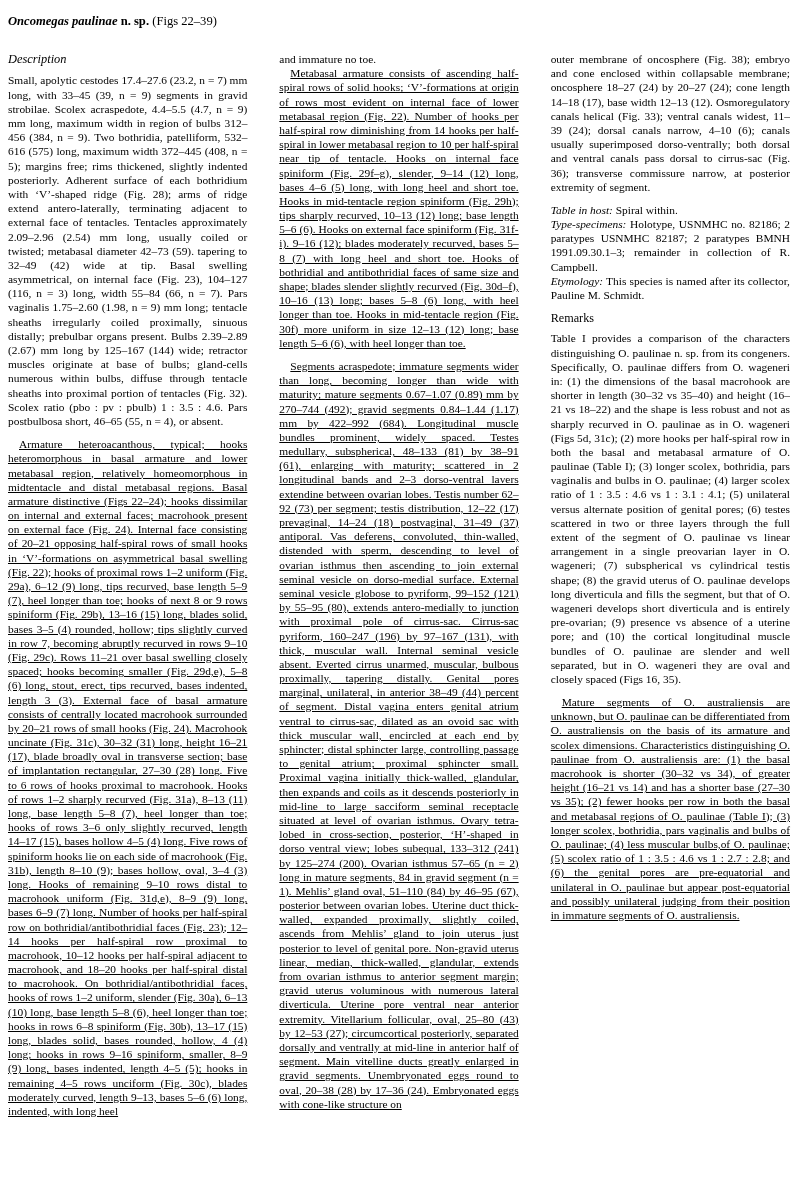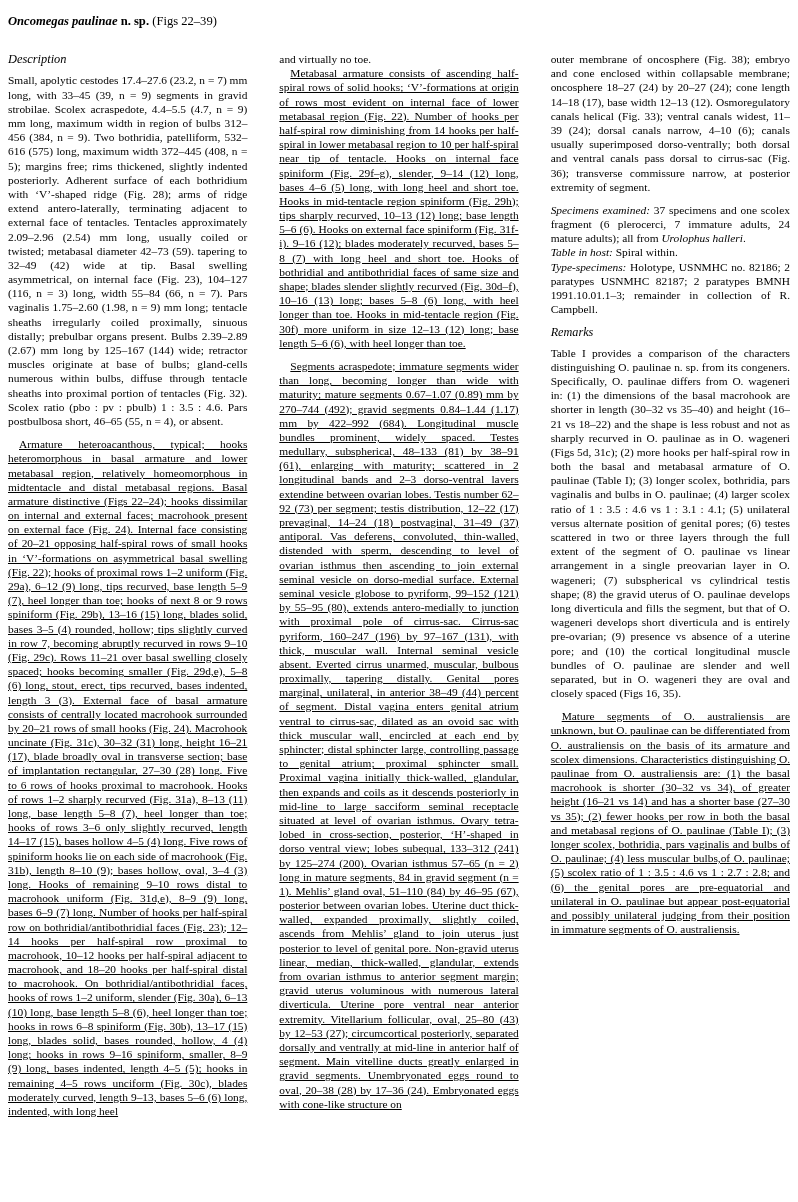--- a/index.html
+++ b/index.html
@@ -71,21 +71,20 @@
   }
   .col p.first {
     text-indent: 0;
   }
   .gap {
     height: 9px;
   }
   .it { font-style: italic; }
   .run-in { font-style: italic; }
   .head-block {
-    font-style: italic;
     font-size: 12.2px;
     margin: 0 0 5px 0;
   }
 </style>
 </head>
 <body>
 
 <div class="page">
 
   <div class="title-line">
@@ -97,38 +96,38 @@
   <div class="columns">
 
     <div class="col">
       <div class="section-head">Description</div>
       <p class="first">Small, apolytic cestodes 17.4–27.6 (23.2, n = 7) mm long, with 33–45 (39, n = 9) segments in gravid strobilae. Scolex acraspedote, 4.4–5.5 (4.7, n = 9) mm long, maximum width in region of bulbs 312–456 (384, n = 9). Two bothridia, patelliform, 532–616 (575) long, maximum width 372–445 (408, n = 5); margins free; rims thickened, slightly indented posteriorly. Adherent surface of each bothridium with ‘V’-shaped ridge (Fig. 28); arms of ridge extend antero-laterally, terminating adjacent to external face of tentacles. Tentacles approximately 2.09–2.96 (2.54) mm long, usually coiled or twisted; metabasal diameter 42–73 (59). tapering to 32–49 (42) wide at tip. Basal swelling asymmetrical, on internal face (Fig. 23), 104–127 (116, n = 3) long, width 55–84 (66, n = 7). Pars vaginalis 1.75–2.60 (1.98, n = 9) mm long; tentacle sheaths irregularly coiled proximally, sinuous distally; prebulbar organs present. Bulbs 2.39–2.89 (2.67) mm long by 125–167 (144) wide; retractor muscles originate at base of bulbs; gland-cells numerous within bulbs, diffuse through tentacle sheaths into proximal portion of tentacles (Fig. 32). Scolex ratio (pbo : pv : pbulb) 1 : 3.5 : 4.6. Pars postbulbosa short, 46–65 (55, n = 4), or absent.</p>
       <div class="gap"></div>
       <p class="indent">Armature heteroacanthous, typical; hooks heteromorphous in basal armature and lower metabasal region, relatively homeomorphous in midtentacle and distal metabasal regions. Basal armature distinctive (Figs 22–24); hooks dissimilar on internal and external faces; macrohook present on external face (Fig. 24). Internal face consisting of 20–21 opposing half-spiral rows of small hooks in ‘V’-formations on asymmetrical basal swelling (Fig. 22); hooks of proximal rows 1–2 uniform (Fig. 29a), 6–12 (9) long, tips recurved, base length 5–9 (7), heel longer than toe; hooks of next 8 or 9 rows spiniform (Fig. 29b), 13–16 (15) long, blades solid, bases 3–5 (4) rounded, hollow; tips slightly curved in row 7, becoming abruptly recurved in rows 9–10 (Fig. 29c). Rows 11–21 over basal swelling closely spaced; hooks becoming smaller (Fig. 29d,e), 5–8 (6) long, stout, erect, tips recurved, bases indented, length 3 (3). External face of basal armature consists of centrally located macrohook surrounded by 20–21 rows of small hooks (Fig. 24). Macrohook uncinate (Fig. 31c), 30–32 (31) long, height 16–21 (17), blade broadly oval in transverse section; base of implantation rectangular, 27–30 (28) long. Five to 6 rows of hooks proximal to macrohook. Hooks of rows 1–2 sharply recurved (Fig. 31a), 8–13 (11) long, base length 5–8 (7), heel longer than toe; hooks of rows 3–6 only slightly recurved, length 14–17 (15), bases hollow 4–5 (4) long. Five rows of spiniform hooks lie on each side of macrohook (Fig. 31b), length 8–10 (9); bases hollow, oval, 3–4 (3) long. Hooks of remaining 9–10 rows distal to macrohook uniform (Fig. 31d,e), 8–9 (9) long, bases 6–9 (7) long. Number of hooks per half-spiral row on bothridial/antibothridial faces (Fig. 23); 12–14 hooks per half-spiral row proximal to macrohook, 10–12 hooks per half-spiral adjacent to macrohook, and 18–20 hooks per half-spiral distal to macrohook. On bothridial/antibothridial faces, hooks of rows 1–2 uniform, slender (Fig. 30a), 6–13 (10) long, base length 5–8 (6), heel longer than toe; hooks in rows 6–8 spiniform (Fig. 30b), 13–17 (15) long, blades solid, bases rounded, hollow, 4 (4) long; hooks in rows 9–16 spiniform, smaller, 8–9 (9) long, bases indented, length 4–5 (5); hooks in remaining 4–5 rows unciform (Fig. 30c), blades moderately curved, length 9–13, bases 5–6 (6) long, indented, with long heel</p>
     </div>
 
     <div class="col">
-      <p class="first">and virtually no toe.</p>
+      <p class="first">and immature no toe.</p>
       <p class="indent">Metabasal armature consists of ascending half-spiral rows of solid hooks; ‘V’-formations at origin of rows most evident on internal face of lower metabasal region (Fig. 22). Number of hooks per half-spiral row diminishing from 14 hooks per half-spiral in lower metabasal region to 10 per half-spiral near tip of tentacle. Hooks on internal face spiniform (Fig. 29f–g), slender, 9–14 (12) long, bases 4–6 (5) long, with long heel and short toe. Hooks in mid-tentacle region spiniform (Fig. 29h); tips sharply recurved, 10–13 (12) long; base length 5–6 (6). Hooks on external face spiniform (Fig. 31f-i). 9–16 (12); blades moderately recurved, bases 5–8 (7) with long heel and short toe. Hooks of bothridial and antibothridial faces of same size and shape; blades slender slightly recurved (Fig. 30d–f), 10–16 (13) long; bases 5–8 (6) long, with heel longer than toe. Hooks in mid-tentacle region (Fig. 30f) more uniform in size 12–13 (12) long; base length 5–6 (6), with heel longer than toe.</p>
       <div class="gap"></div>
       <p class="indent">Segments acraspedote; immature segments wider than long, becoming longer than wide with maturity; mature segments 0.67–1.07 (0.89) mm by 270–744 (492); gravid segments 0.84–1.44 (1.17) mm by 422–992 (684). Longitudinal muscle bundles prominent, widely spaced. Testes medullary, subspherical, 48–133 (81) by 38–91 (61), enlarging with maturity; scattered in 2 longitudinal bands and 2–3 dorso-ventral lavers extendine between ovarian lobes. Testis number 62–92 (73) per segment; testis distribution, 12–22 (17) prevaginal, 14–24 (18) postvaginal, 31–49 (37) antiporal. Vas deferens, convoluted, thin-walled, distended with sperm, descending to level of ovarian isthmus then ascending to join external seminal vesicle on dorso-medial surface. External seminal vesicle globose to pyriform, 99–152 (121) by 55–95 (80), extends antero-medially to junction with proximal pole of cirrus-sac. Cirrus-sac pyriform, 160–247 (196) by 97–167 (131), with thick, muscular wall. Internal seminal vesicle absent. Everted cirrus unarmed, muscular, bulbous proximally, tapering distally. Genital pores marginal, unilateral, in anterior 38–49 (44) percent of segment. Distal vagina enters genital atrium ventral to cirrus-sac, dilated as an ovoid sac with thick muscular wall, encircled at each end by sphincter; distal sphincter large, controlling passage to genital atrium; proximal sphincter small. Proximal vagina initially thick-walled, glandular, then expands and coils as it descends posteriorly in mid-line to large sacciform seminal receptacle situated at level of ovarian isthmus. Ovary tetra-lobed in cross-section, posterior, ‘H’-shaped in dorso ventral view; lobes subequal, 133–312 (241) by 125–274 (200). Ovarian isthmus 57–65 (n = 2) long in mature segments, 84 in gravid segment (n = 1). Mehlis’ gland oval, 51–110 (84) by 46–95 (67), posterior between ovarian lobes. Uterine duct thick-walled, expanded proximally, slightly coiled, ascends from Mehlis’ gland to join uterus just posterior to level of genital pore. Non-gravid uterus linear, median, thick-walled, glandular, extends from ovarian isthmus to anterior segment margin; gravid uterus voluminous with numerous lateral diverticula. Uterine pore ventral near anterior extremity. Vitellarium follicular, oval, 25–80 (43) by 12–53 (27); circumcortical posteriorly, separated dorsally and ventrally at mid-line in anterior half of segment. Main vitelline ducts greatly enlarged in gravid segments. Unembryonated eggs round to oval, 20–38 (28) by 17–36 (24). Embryonated eggs with cone-like structure on</p>
     </div>
 
     <div class="col">
       <p class="first">outer membrane of oncosphere (Fig. 38); embryo and cone enclosed within collapsable membrane; oncosphere 18–27 (24) by 20–27 (24); cone length 14–18 (17), base width 12–13 (12). Osmoregulatory canals helical (Fig. 33); ventral canals widest, 11–39 (24); dorsal canals narrow, 4–10 (6); canals usually superimposed dorso-ventrally; both dorsal and ventral canals pass dorsal to cirrus-sac (Fig. 36); transverse commissure narrow, at posterior extremity of segment.</p>
       <div class="gap"></div>
 
-      <p><span class="run-in">Specimens examined:</span><span> 37 specimens and one scolex fragment (6 plerocerci, 7 immature adults, 24 mature adults); all from </span><span class="it">Urolophus halleri</span><span>.</span></p>
 
 
       <p><span class="run-in">Table in host:</span><span> Spiral within.</span></p>
 
-      <p><span class="run-in">Type-specimens:</span><span> Holotype, USNMHC no. 82186; 2 paratypes USNMHC 82187; 2 paratypes BMNH 1991.10.01.1–3; remainder in collection of R. Campbell.</span></p>
+      <p><span class="run-in">Type-specimens:</span><span> Holotype, USNMHC no. 82186; 2 paratypes USNMHC 82187; 2 paratypes BMNH 1991.09.30.1–3; remainder in collection of R. Campbell.</span></p>
 
 
+      <p><span class="run-in">Etymology:</span><span> This species is named after its collector, Pauline M. Schmidt.</span></p>
 
       <div class="gap"></div>
       <div class="head-block">Remarks</div>
 
       <p class="first">Table I provides a comparison of the characters distinguishing O. paulinae n. sp. from its congeners. Specifically, O. paulinae differs from O. wageneri in: (1) the dimensions of the basal macrohook are shorter in length (30–32 vs 35–40) and height (16–21 vs 18–22) and the shape is less robust and not as sharply recurved in O. paulinae as in O. wageneri (Figs 5d, 31c); (2) more hooks per half-spiral row in both the basal and metabasal armature of O. paulinae (Table I); (3) longer scolex, bothridia, pars vaginalis and bulbs in O. paulinae; (4) larger scolex ratio of 1 : 3.5 : 4.6 vs 1 : 3.1 : 4.1; (5) unilateral versus alternate position of genital pores; (6) testes scattered in two or three layers through the full extent of the segment of O. paulinae vs linear arrangement in a single preovarian layer in O. wageneri; (7) subspherical vs cylindrical testis shape; (8) the gravid uterus of O. paulinae develops long diverticula and fills the segment, but that of O. wageneri develops short diverticula and is entirely pre-ovarian; (9) presence vs absence of a uterine pore; and (10) the cortical longitudinal muscle bundles of O. paulinae are slender and well separated, but in O. wageneri they are oval and closely spaced (Figs 16, 35).</p>
       <div class="gap"></div>
       <p class="indent">Mature segments of O. australiensis are unknown, but O. paulinae can be differentiated from O. australiensis on the basis of its armature and scolex dimensions. Characteristics distinguishing O. paulinae from O. australiensis are: (1) the basal macrohook is shorter (30–32 vs 34), of greater height (16–21 vs 14) and has a shorter base (27–30 vs 35); (2) fewer hooks per row in both the basal and metabasal regions of O. paulinae (Table I); (3) longer scolex, bothridia, pars vaginalis and bulbs of O. paulinae; (4) less muscular bulbs,of O. paulinae; (5) scolex ratio of 1 : 3.5 : 4.6 vs 1 : 2.7 : 2.8; and (6) the genital pores are pre-equatorial and unilateral in O. paulinae but appear post-equatorial and possibly unilateral judging from their position in immature segments of O. australiensis.</p>
     </div>
 
   </div>

